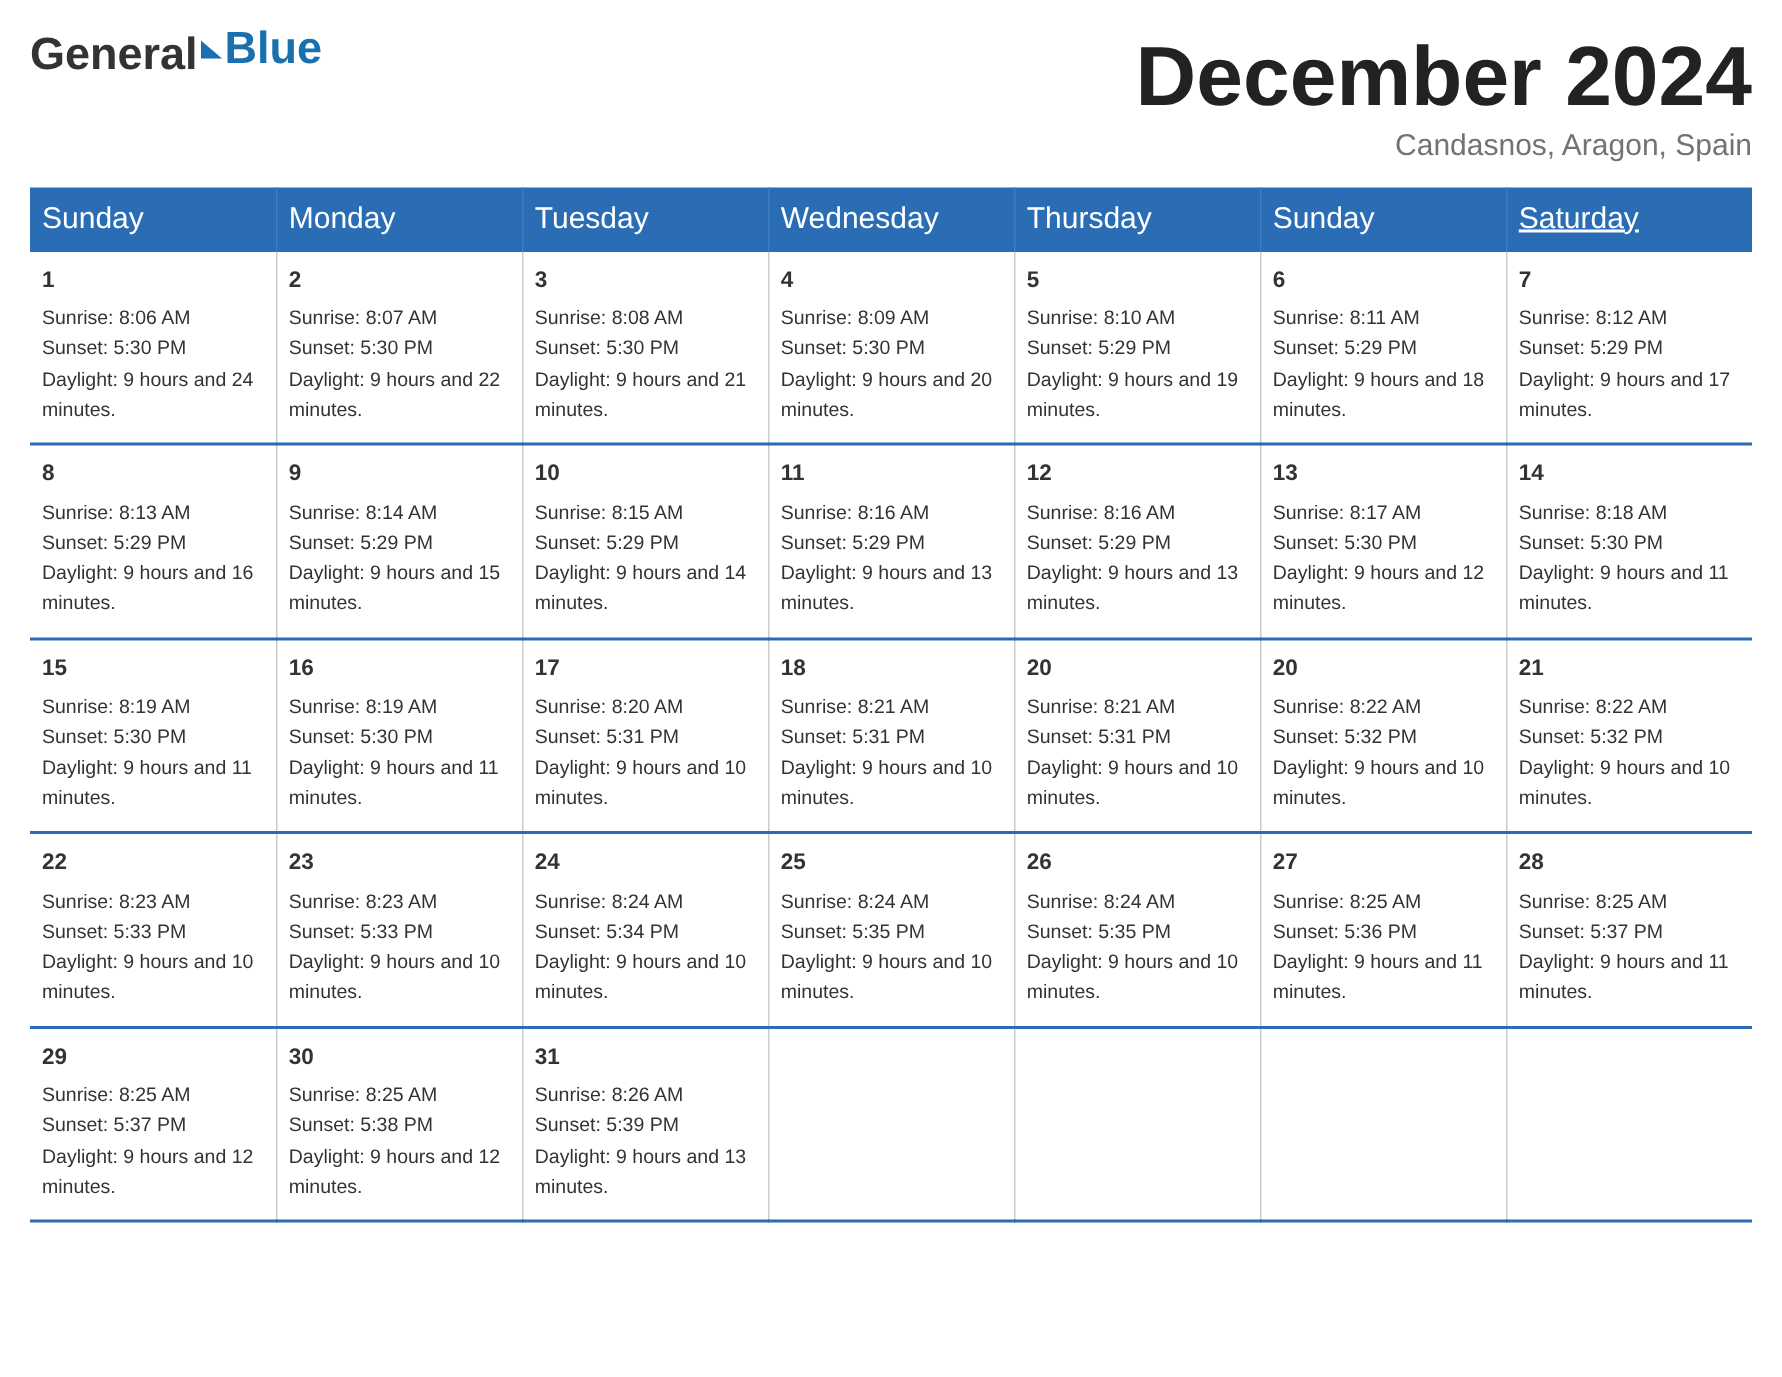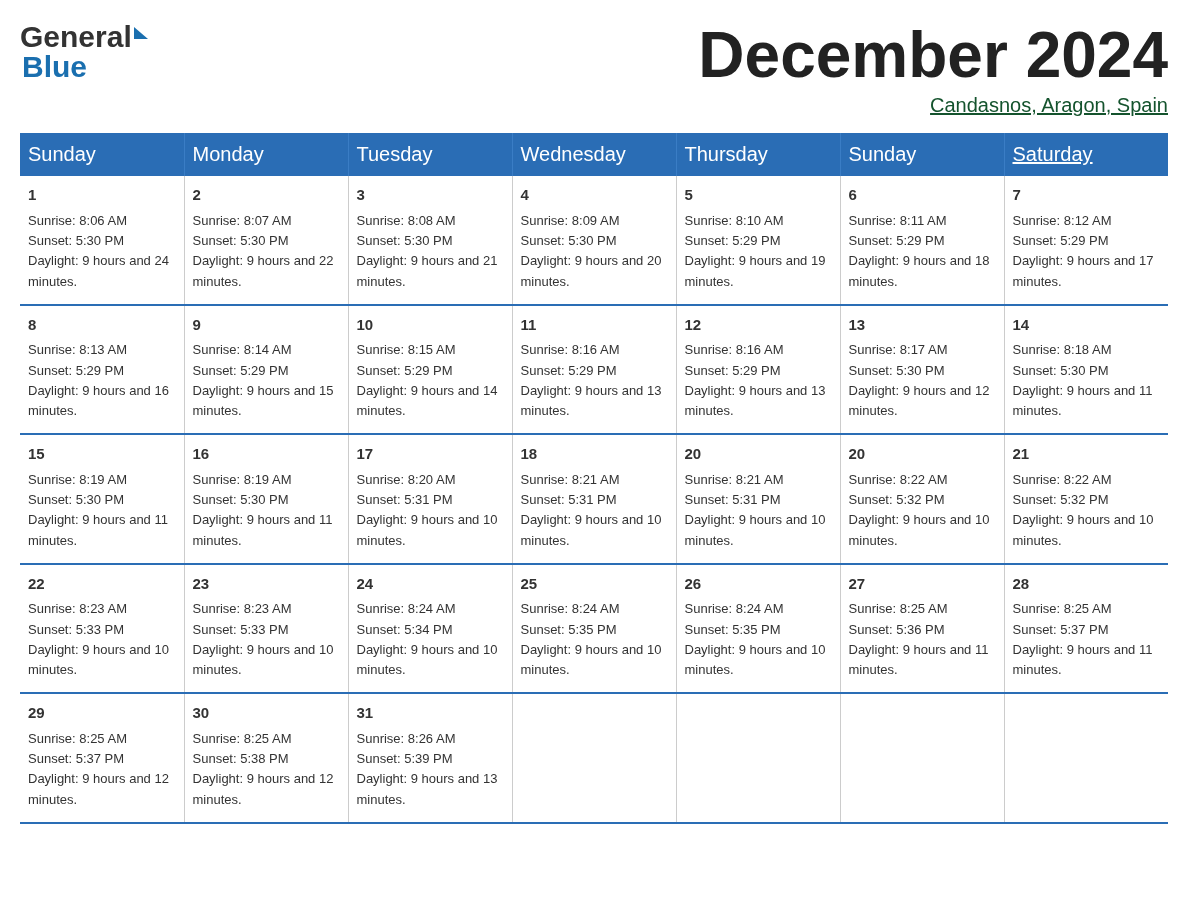--- a/index.html
+++ b/index.html
@@ -11,37 +11,36 @@
       padding: 20px;
     }
     .header {
       display: flex;
       justify-content: space-between;
       align-items: flex-start;
       margin-bottom: 16px;
     }
     .logo {
       display: flex;
-      flex-direction: column;
+      flex-direction: row;
       align-items: flex-start;
     }
     .title-section {
       text-align: right;
     }
     .main-title {
-      font-size: 64px;
+      font-size: 56px;
       font-weight: bold;
       color: #222;
       line-height: 1.1;
     }
     .subtitle {
       font-size: 20px;
-      color: #14532d;
+      color: #737373;
       margin-top: 4px;
-      text-decoration: underline;
     }
     table {
       width: 100%;
       border-collapse: collapse;
       font-size: 13.5px;
     }
     thead tr th {
       background-color: #2a6db5;
       color: #fff;
       padding: 10px 8px;

